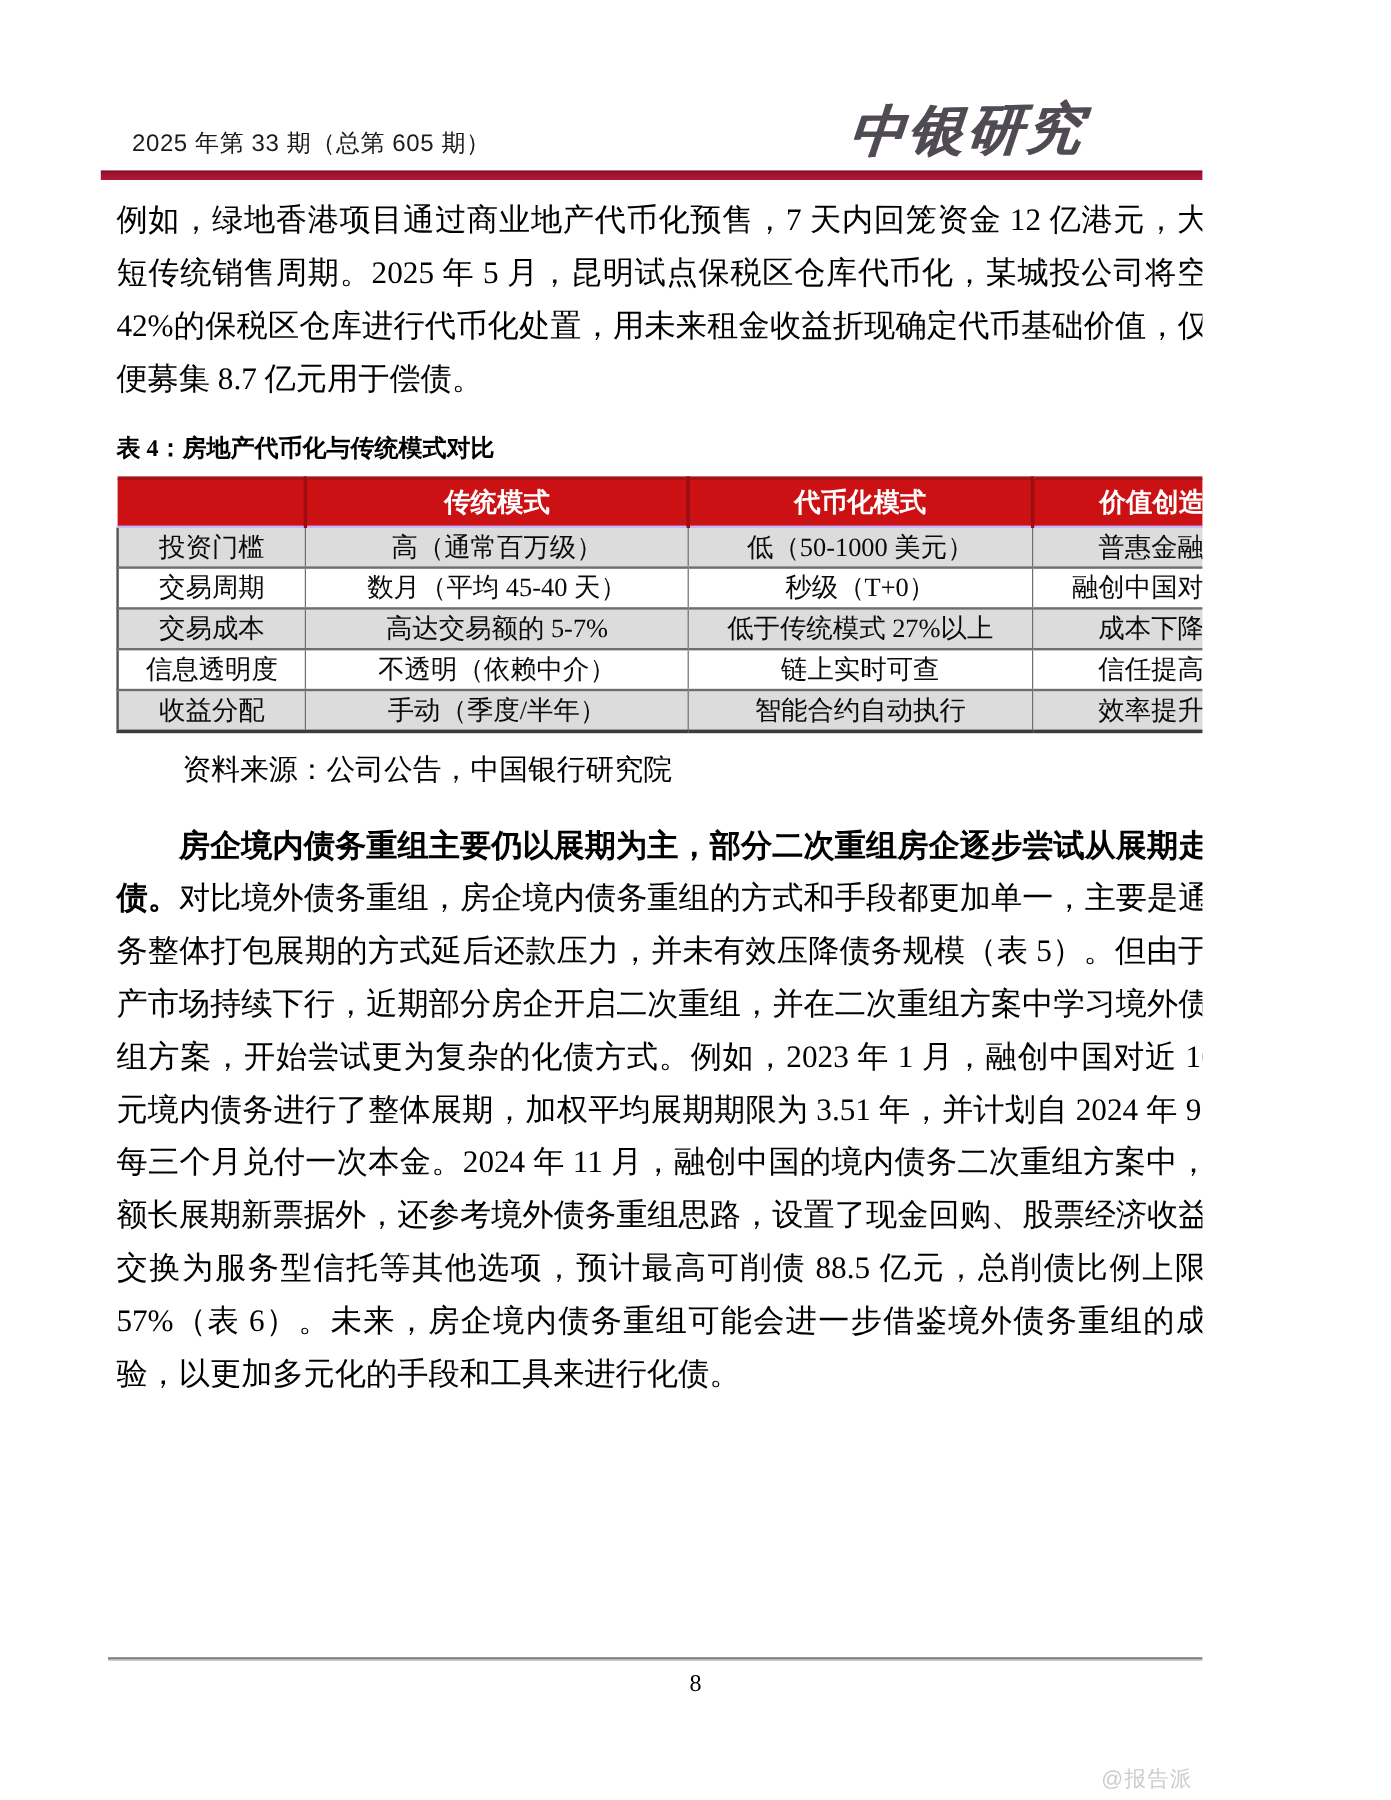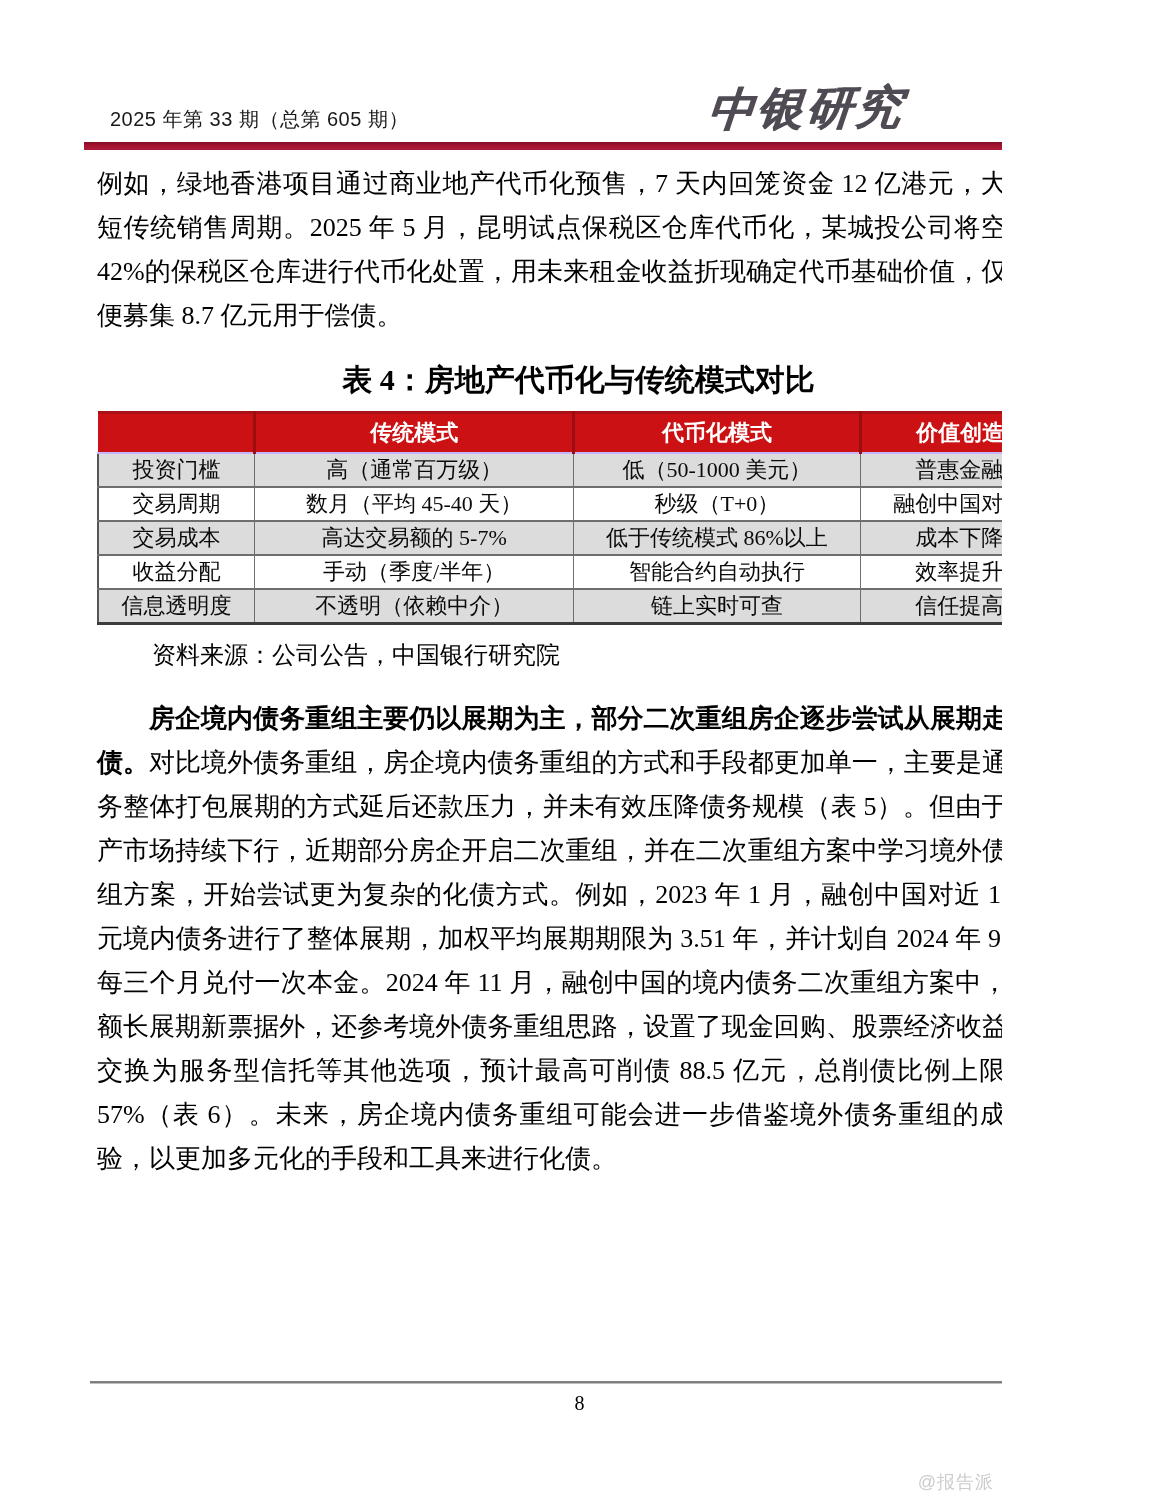--- a/index.html
+++ b/index.html
@@ -58,23 +58,23 @@
     font-size: 26px;
     line-height: 44px;
     text-align: justify;
     color: #000000;
   }
   .body-par.indent { text-indent: 2em; margin-top: 26px; }
   .body-par b { font-weight: bold; }
 
   .table-title {
     margin-top: 22px;
-    text-align: center;
-    font-weight: bold;
-    font-size: 30px;
+    text-align: left;
+    font-weight: bold;
+    font-size: 20px;
     color: #000000;
   }
 
   table.cmp {
     width: 100%;
     margin-top: 10px;
     border-collapse: collapse;
     table-layout: fixed;
     font-size: 22px;
   }
@@ -196,35 +196,35 @@
         </tr>
         <tr>
           <td>交易周期</td>
           <td>数月（平均 45-40 天）</td>
           <td>秒级（T+0）</td>
           <td>融创中国对近</td>
         </tr>
         <tr>
           <td>交易成本</td>
           <td>高达交易额的 5-7%</td>
-          <td>低于传统模式 86%以上</td>
+          <td>低于传统模式 27%以上</td>
           <td>成本下降</td>
+        </tr>
+        <tr>
+          <td>信息透明度</td>
+          <td>不透明（依赖中介）</td>
+          <td>链上实时可查</td>
+          <td>信任提高</td>
         </tr>
         <tr>
           <td>收益分配</td>
           <td>手动（季度/半年）</td>
           <td>智能合约自动执行</td>
           <td>效率提升</td>
         </tr>
-        <tr>
-          <td>信息透明度</td>
-          <td>不透明（依赖中介）</td>
-          <td>链上实时可查</td>
-          <td>信任提高</td>
-        </tr>
       </tbody>
     </table>
 
     <div class="source-note">资料来源：公司公告，中国银行研究院</div>
 
 
     <p class="body-par indent"><b>房企境内债务重组主要仍以展期为主，部分二次重组房企逐步尝试从展期走向削债。</b><span>对比境外债务重组，房企境内债务重组的方式和手段都更加单一，主要是通过债务整体打包展期的方式延后还款压力，并未有效压降债务规模（表 5）。但由于房地产市场持续下行，近期部分房企开启二次重组，并在二次重组方案中学习境外债务重组方案，开始尝试更为复杂的化债方式。例如，2023 年 1 月，融创中国对近 160 亿元境内债务进行了整体展期，加权平均展期期限为 3.51 年，并计划自 2024 年 9 月起每三个月兑付一次本金。2024 年 11 月，融创中国的境内债务二次重组方案中，除全额长展期新票据外，还参考境外债务重组思路，设置了现金回购、股票经济收益权、交换为服务型信托等其他选项，预计最高可削债 88.5 亿元，总削债比例上限约为 57%（表 6）。未来，房企境内债务重组可能会进一步借鉴境外债务重组的成功经验，以更加多元化的手段和工具来进行化债。</span></p>
 
   </div>
 

